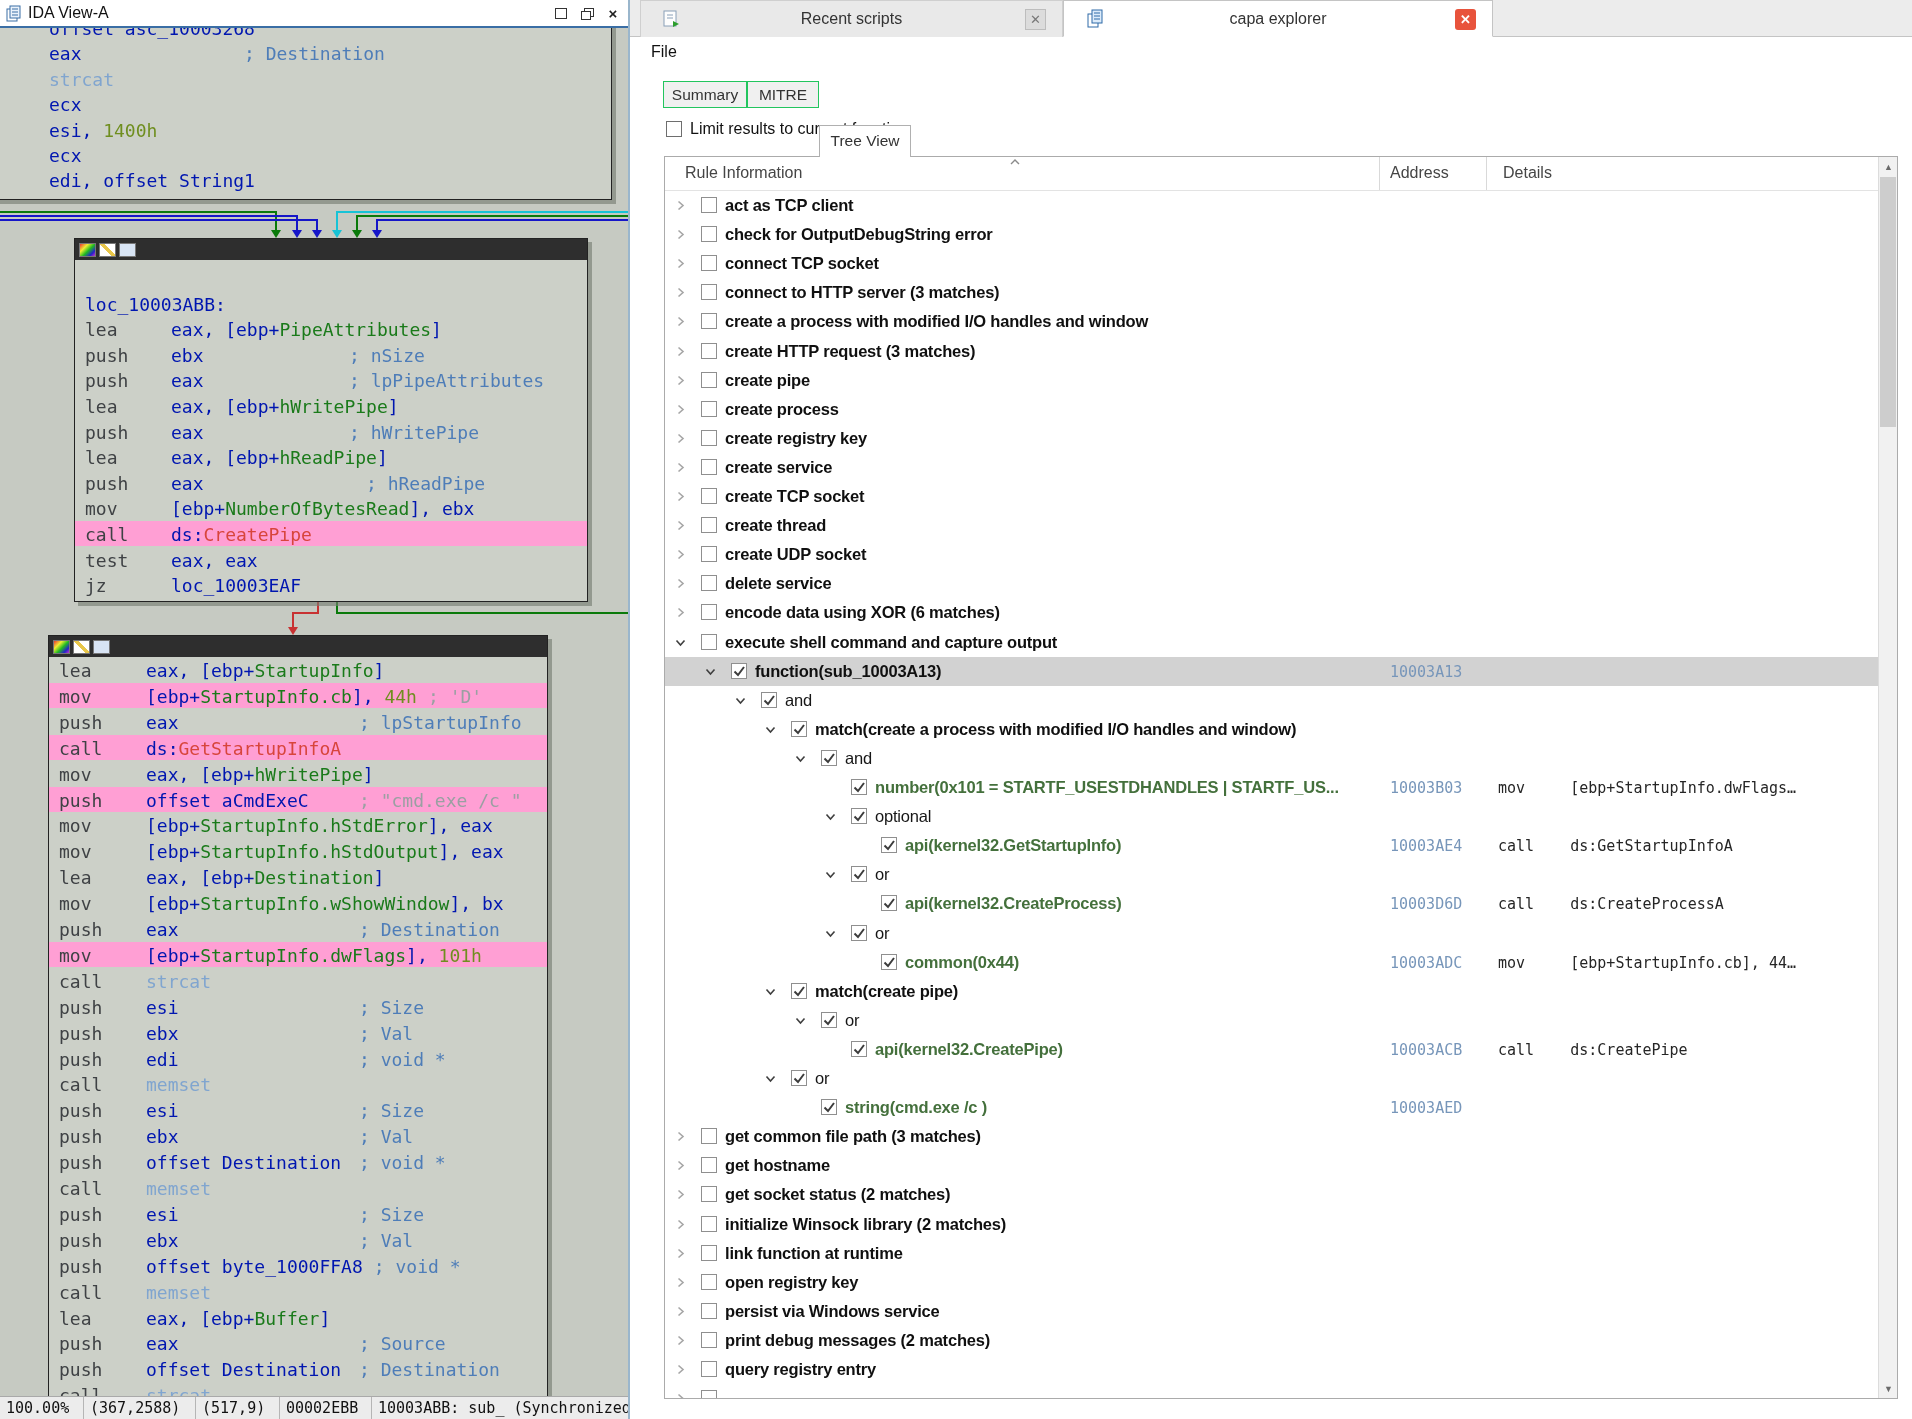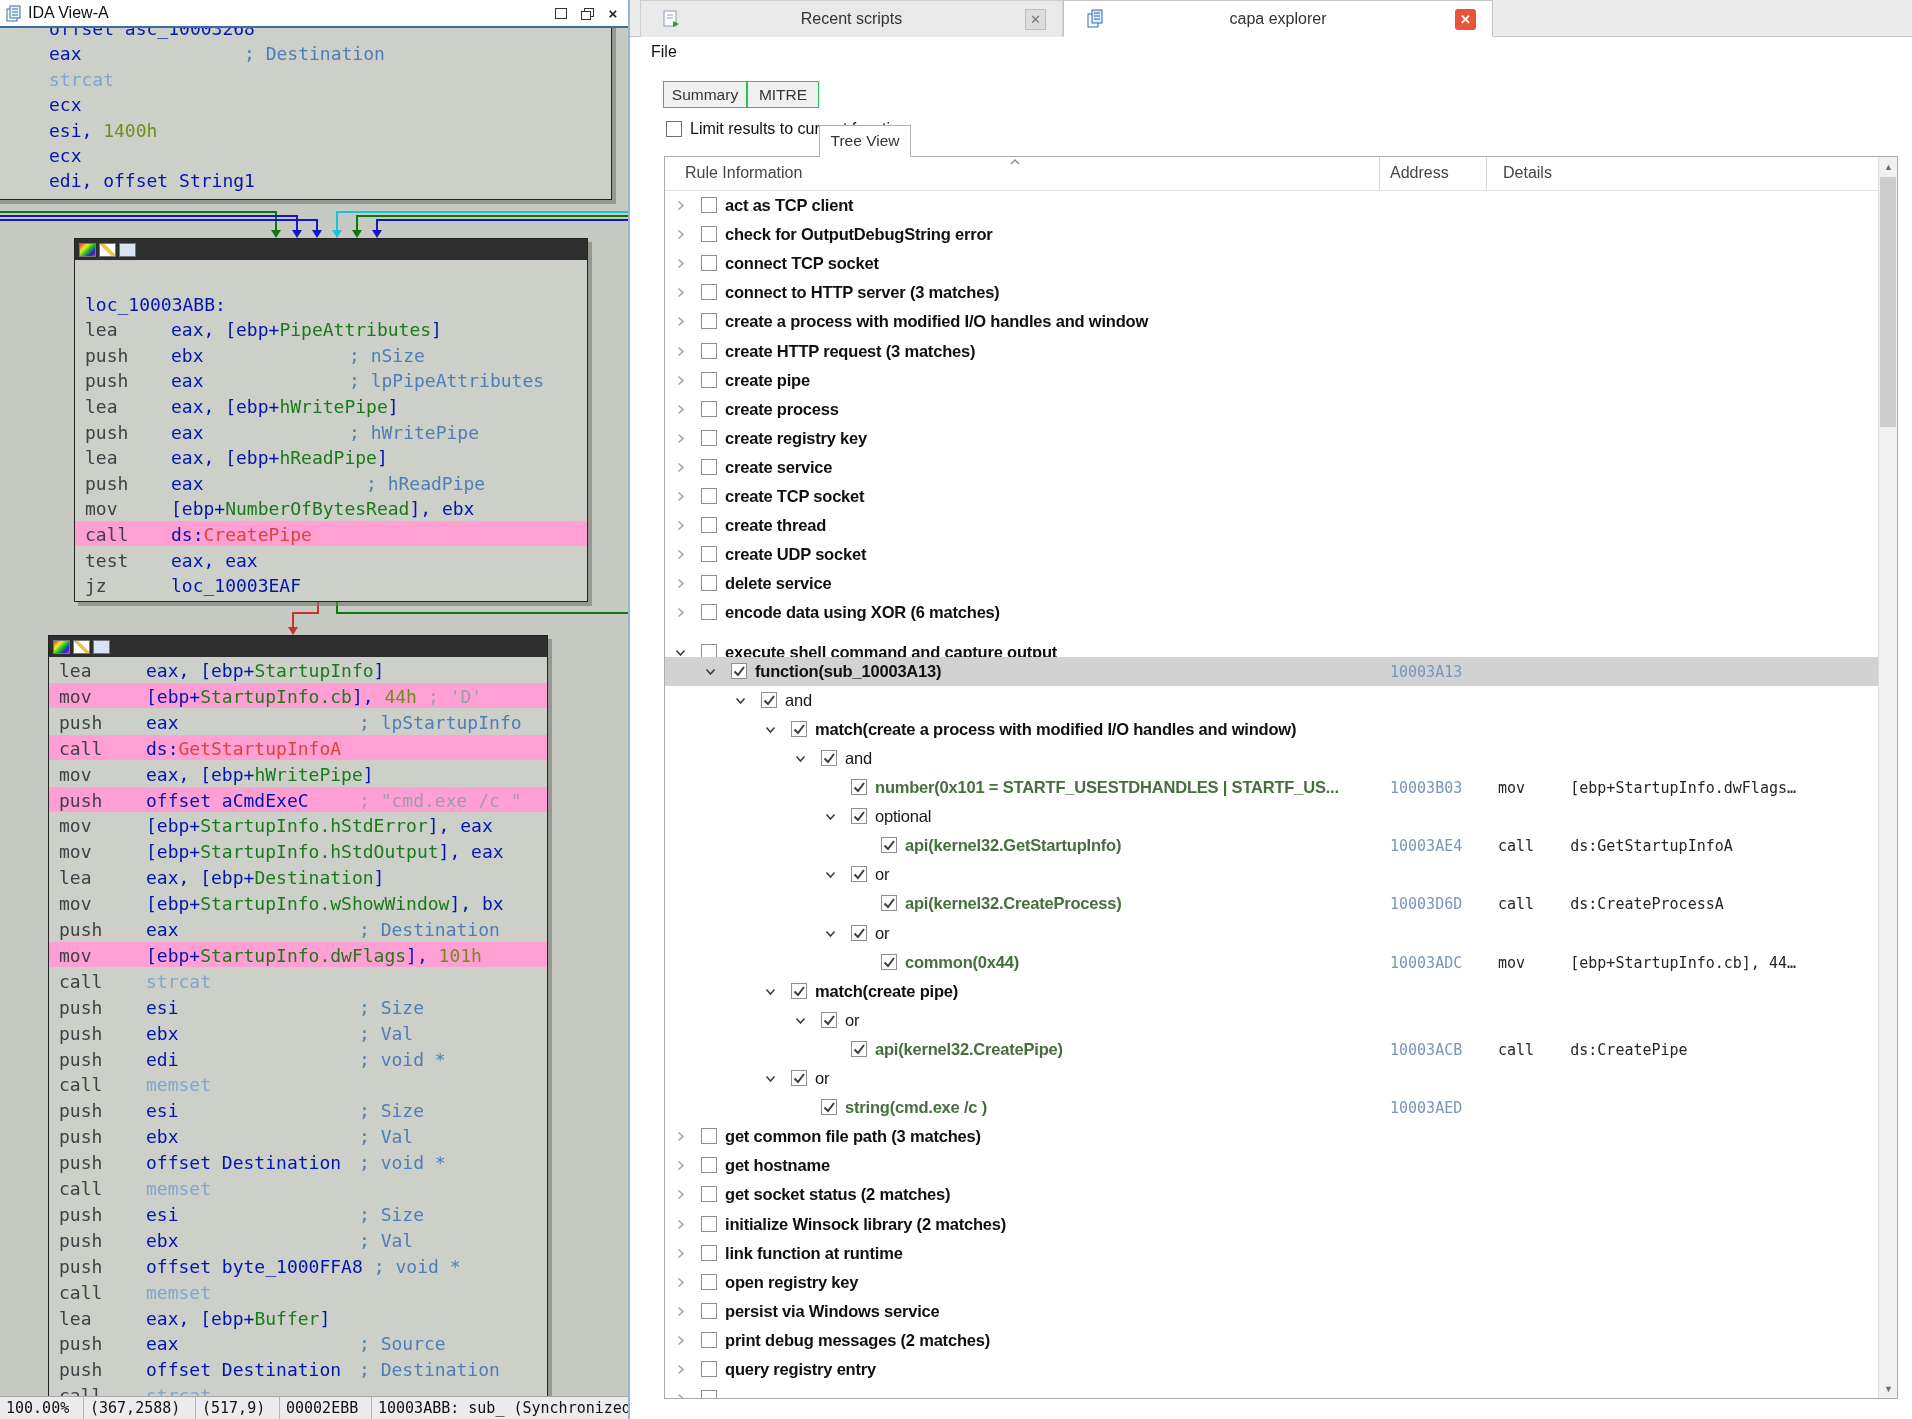--- a/index.html
+++ b/index.html
@@ -351,21 +351,21 @@
             <span class="cbx" style="left: 36px;"></span>
             <span class="tlab rt-rule" style="left: 60px;">delete service</span>
           </div>
           <div class="trow" style="top: 441.4px;">
             <svg class="chev" width="11" height="11" style="left: 10px; position: absolute; top: 9px;">
               <polyline points="3.5,1.5 8,5.5 3.5,9.5" fill="none" stroke="#a6a6a6" stroke-width="1.6"></polyline>
             </svg>
             <span class="cbx" style="left: 36px;"></span>
             <span class="tlab rt-rule" style="left: 60px;">encode data using XOR (6 matches)</span>
           </div>
-          <div class="trow" style="top: 470.5px; margin-top: 10px;">
+          <div class="trow" style="top: 470.5px;">
             <svg class="chev" width="11" height="11" style="left: 10px; position: absolute; top: 9px;">
               <polyline points="1.5,3.5 5.5,8 9.5,3.5" fill="none" stroke="#3f3f3f" stroke-width="1.6"></polyline>
             </svg>
             <span class="cbx" style="left: 36px;"></span>
             <span class="tlab rt-rule" style="left: 60px;">execute shell command and capture output</span>
           </div>
           <div class="trow sel" style="top: 499.6px;">
             <svg class="chev" width="11" height="11" style="left: 40px; position: absolute; top: 9px;">
               <polyline points="1.5,3.5 5.5,8 9.5,3.5" fill="none" stroke="#3f3f3f" stroke-width="1.6"></polyline>
             </svg>

